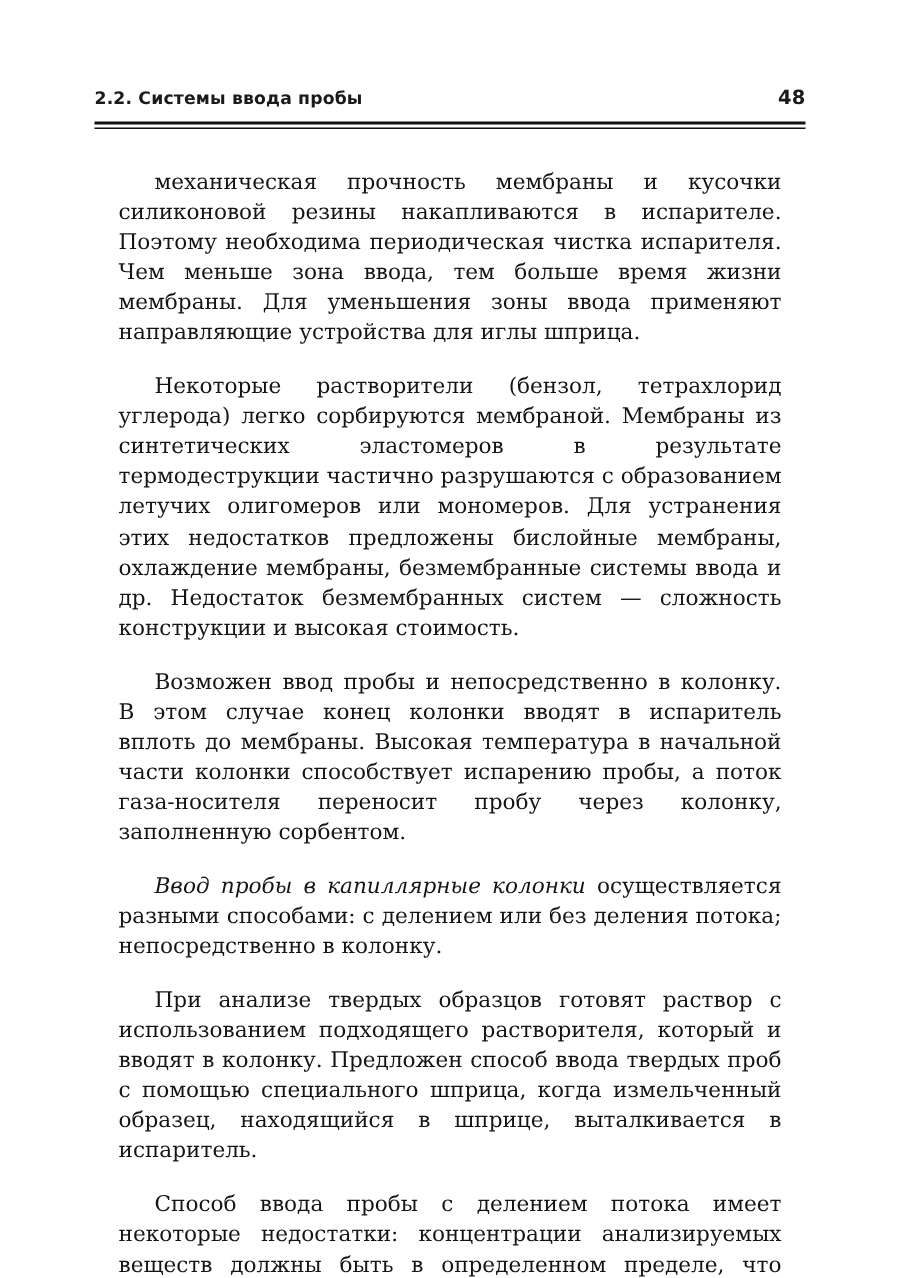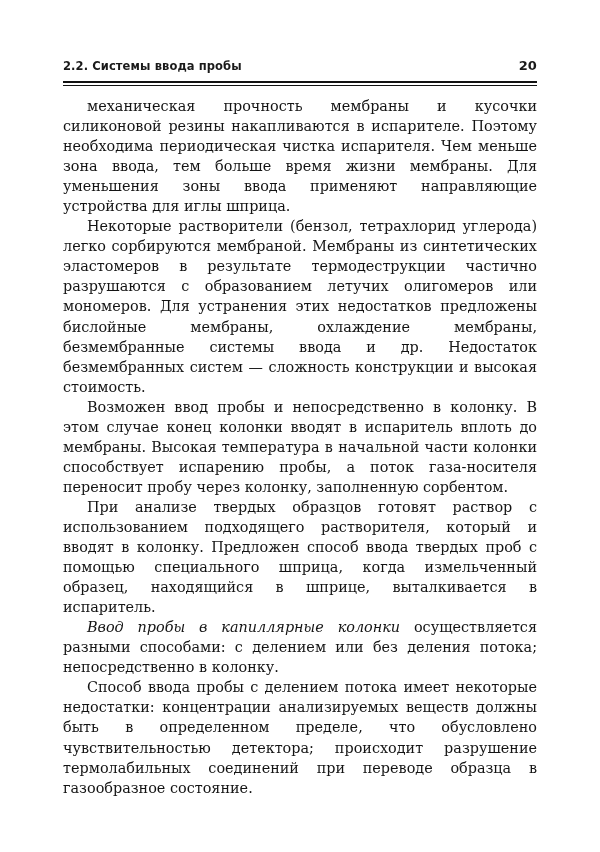--- a/index.html
+++ b/index.html
@@ -77,46 +77,46 @@
     font-family: "DejaVu Serif", "Liberation Serif", serif;
     font-size: 14.4px;
     line-height: 20.05px;
     color: #141414;
     text-align: justify;
     text-justify: inter-word;
     hyphens: manual;
   }
 
   .body-text p {
-    margin: 0;
+    margin: 16px;
     text-indent: 24px;
     text-align: justify;
   }
 
   .run-in-italic {
     font-style: italic;
   }
 </style>
 </head>
 <body>
 
 <div class="page">
   <div class="content-frame">
 
     <div class="running-head">
       <span class="running-head-title">2.2. Системы ввода пробы</span>
-      <span class="running-head-folio">20</span>
+      <span class="running-head-folio">48</span>
     </div>
 
     <div class="head-rule"></div>
     <div class="head-rule-thin"></div>
 
     <div class="body-text" id="body-text">
         <p>механическая прочность мембраны и кусочки силиконовой резины накапливаются в испарителе. Поэтому необходима периодическая чистка испарителя. Чем меньше зона ввода, тем больше время жизни мембраны. Для уменьшения зоны ввода применяют направляющие устройства для иглы шприца.</p>
         <p>Некоторые растворители (бензол, тетрахлорид углерода) легко сорбируются мембраной. Мембраны из синтетических эластомеров в результате термодеструкции частично разрушаются  с образованием летучих олигомеров или мономеров. Для устранения этих недостатков предложены бислойные мембраны, охлаждение мембраны, безмембранные системы ввода и др. Недостаток безмембранных систем — сложность конструкции и высокая стоимость.</p>
         <p>Возможен ввод пробы и непосредственно в колонку. В этом случае конец колонки вводят в испаритель вплоть до мембраны. Высокая температура в начальной части колонки способствует испарению пробы, а поток газа-носителя переносит пробу через колонку, заполненную сорбентом.</p>
+        <p><span class="run-in-italic">Ввод пробы в капиллярные колонки</span> осуществляется разными способами: с делением или без деления потока; непосредственно в колонку.</p>
         <p>При анализе твердых образцов готовят раствор с использованием подходящего растворителя, который и вводят в колонку. Предложен способ ввода твердых проб с помощью специального шприца, когда измельченный образец, находящийся в шприце, выталкивается в испаритель.</p>
-        <p><span class="run-in-italic">Ввод пробы в капиллярные колонки</span> осуществляется разными способами: с делением или без деления потока; непосредственно в колонку.</p>
         <p>Способ ввода пробы с делением потока имеет некоторые недостатки: концентрации анализируемых веществ должны быть в определенном пределе, что обусловлено чувствительностью детектора; происходит разрушение термолабильных соединений при переводе образца в газообразное состояние.</p>
       </div>
 
   </div>
 </div>
 
 </body></html>

